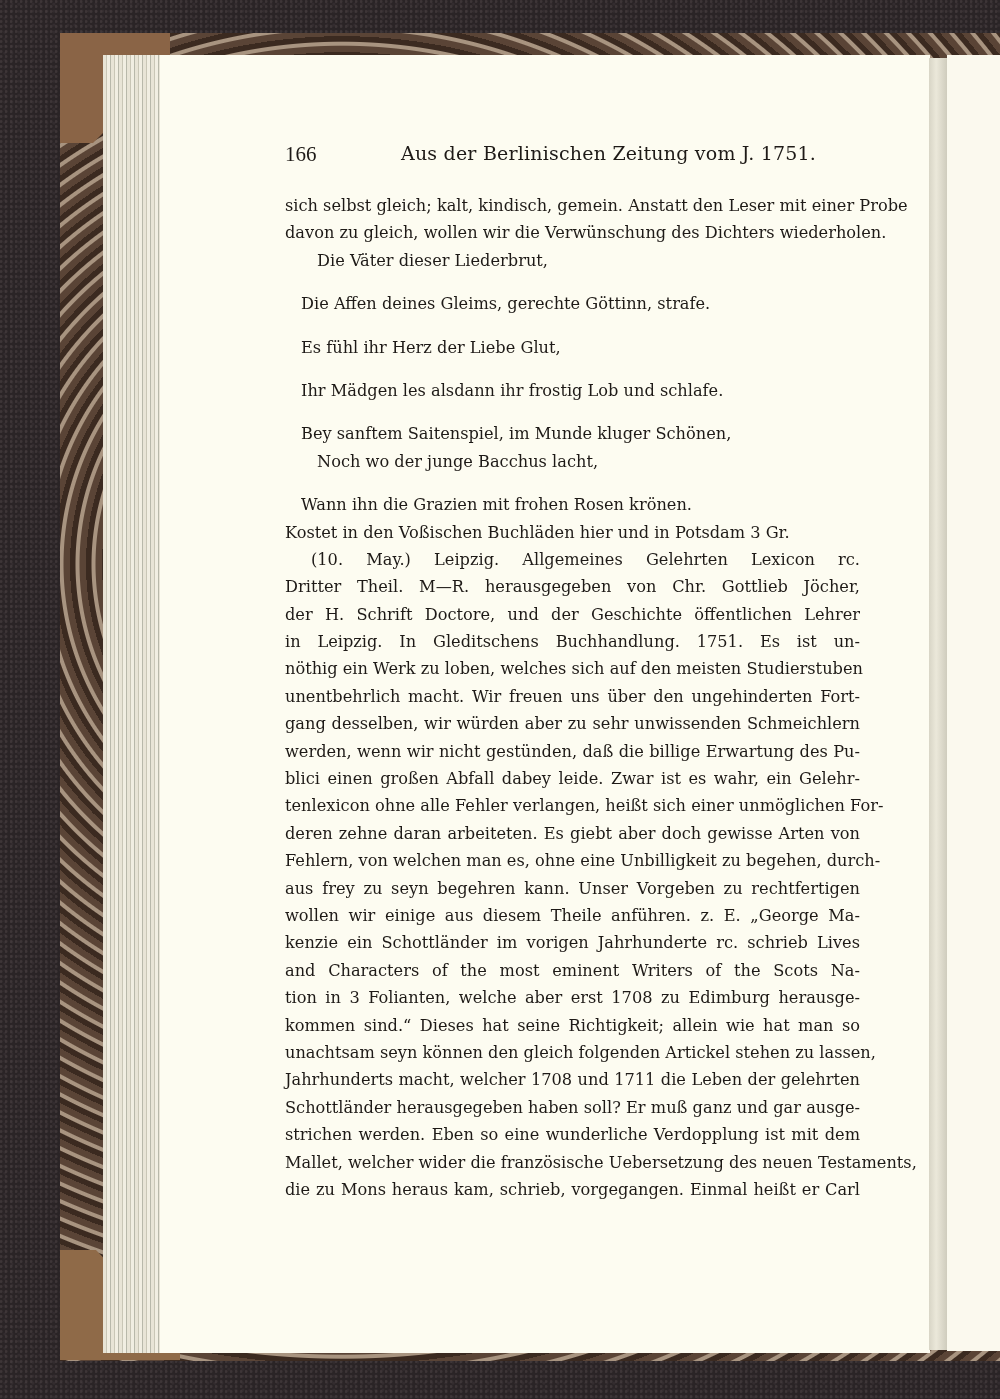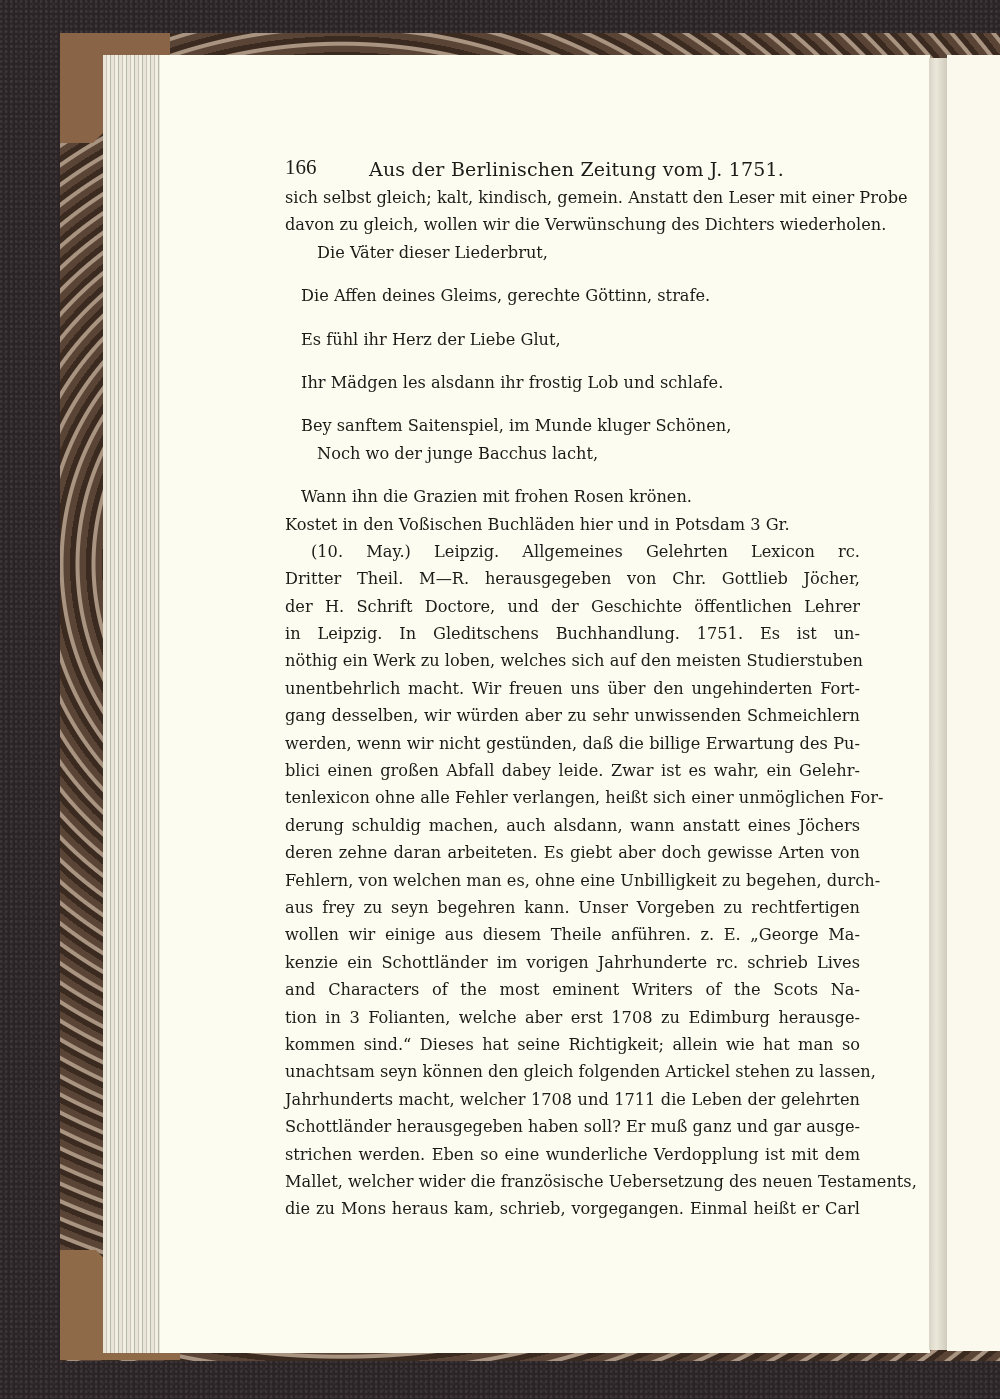--- a/index.html
+++ b/index.html
@@ -49,33 +49,33 @@
     position: absolute; left: 690px; top: 238px; width: 230px; height: 240px;
     color: rgba(140,135,120,0.18); font-size: 17px; line-height: 25px;
     font-family: "DejaVu Serif", serif; overflow: hidden; white-space: nowrap;
   }
   .text-block {
     position: absolute; left: 285px; top: 142px; width: 575px;
     color: #1e1a17;
     font-family: "DejaVu Serif", serif;
   }
   .header {
-    display: flex; align-items: flex-end; height: 38px; font-size: 19px;
+    display: flex; align-items: flex-start; height: 38px; font-size: 19px; gap: 32px;
   }
   .page-number { width: 84px; font-family: "Liberation Serif", serif; font-size: 21px; }
   .running-head { letter-spacing: 0.2px; }
   .line {
     font-size: 16.2px; line-height: 27.4px; height: 27.4px;
     white-space: nowrap; text-align: justify; text-align-last: justify;
   }
   .line.last { text-align-last: left; }
   .line.verse { text-align-last: left; padding-left: 32px; }
   .line.verse2 { text-align-last: left; padding-left: 16px; margin-top: 16px; }
   .line.indent { padding-left: 26px; }
-  .line.first { margin-top: 4px; }
+  .line.first { margin-top: 12px; }
 </style>
 </head>
 <body>
 
 <div class="cover"></div>
 <div class="corner-top"></div>
 <div class="corner-bottom"></div>
 <div class="page-edges"></div>
 <div class="page"></div>
 <div class="gutter"></div>
@@ -102,21 +102,20 @@
       <div class="line indent">(10. May.) Leipzig. Allgemeines Gelehrten Lexicon rc.</div>
       <div class="line ">Dritter Theil. M—R. herausgegeben von Chr. Gottlieb Jöcher,</div>
       <div class="line ">der H. Schrift Doctore, und der Geschichte öffentlichen Lehrer</div>
       <div class="line ">in Leipzig. In Gleditschens Buchhandlung. 1751. Es ist un-</div>
       <div class="line ">nöthig ein Werk zu loben, welches sich auf den meisten Studierstuben</div>
       <div class="line ">unentbehrlich macht. Wir freuen uns über den ungehinderten Fort-</div>
       <div class="line ">gang desselben, wir würden aber zu sehr unwissenden Schmeichlern</div>
       <div class="line ">werden, wenn wir nicht gestünden, daß die billige Erwartung des Pu-</div>
       <div class="line ">blici einen großen Abfall dabey leide. Zwar ist es wahr, ein Gelehr-</div>
       <div class="line ">tenlexicon ohne alle Fehler verlangen, heißt sich einer unmöglichen For-</div>
-      <div class="line ">derung schuldig machen, auch alsdann, wann anstatt eines Jöchers</div>
       <div class="line ">deren zehne daran arbeiteten. Es giebt aber doch gewisse Arten von</div>
       <div class="line ">Fehlern, von welchen man es, ohne eine Unbilligkeit zu begehen, durch-</div>
       <div class="line ">aus frey zu seyn begehren kann. Unser Vorgeben zu rechtfertigen</div>
       <div class="line ">wollen wir einige aus diesem Theile anführen. z. E. „George Ma-</div>
       <div class="line ">kenzie ein Schottländer im vorigen Jahrhunderte rc. schrieb Lives</div>
       <div class="line ">and Characters of the most eminent Writers of the Scots Na-</div>
       <div class="line ">tion in 3 Folianten, welche aber erst 1708 zu Edimburg herausge-</div>
       <div class="line ">kommen sind.“ Dieses hat seine Richtigkeit; allein wie hat man so</div>
       <div class="line ">unachtsam seyn können den gleich folgenden Artickel stehen zu lassen,</div>
       <div class="line ">Jahrhunderts macht, welcher 1708 und 1711 die Leben der gelehrten</div>

